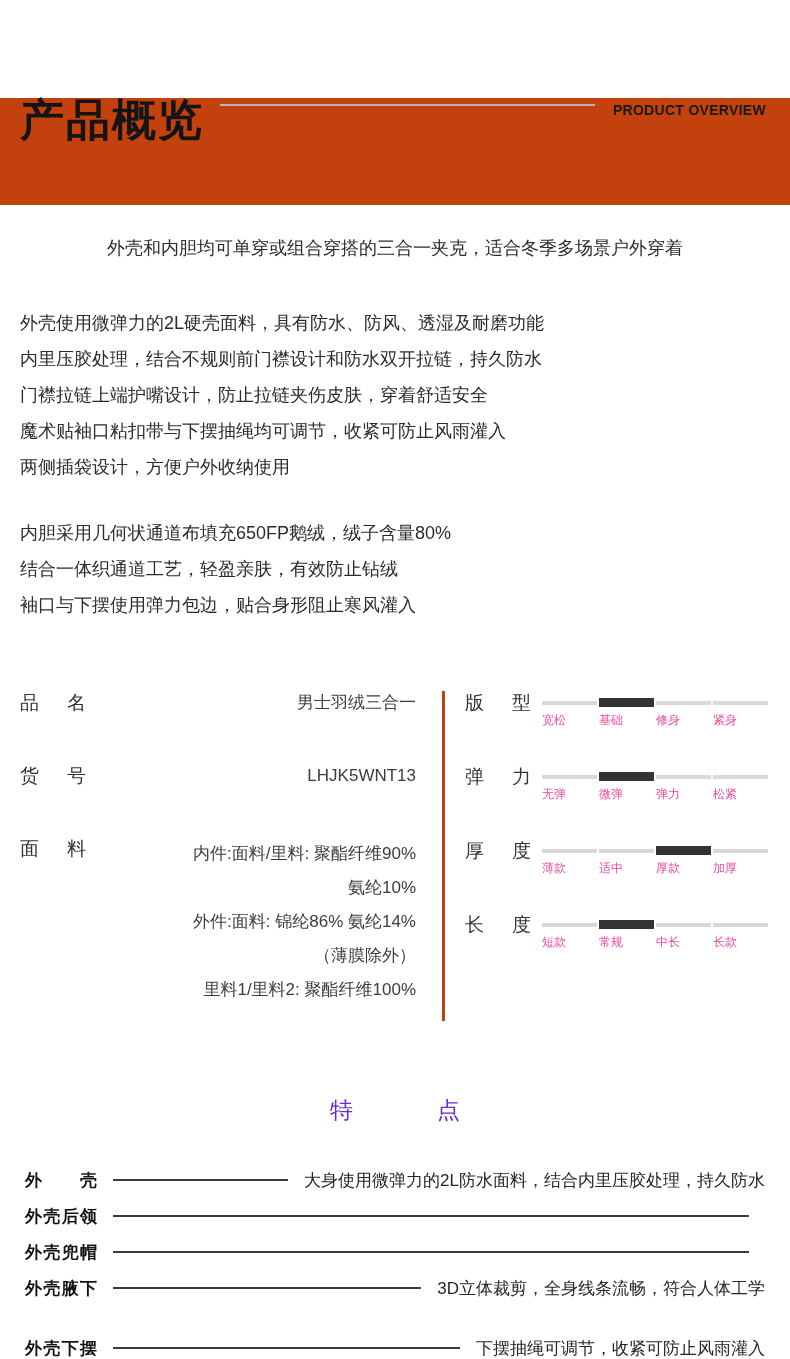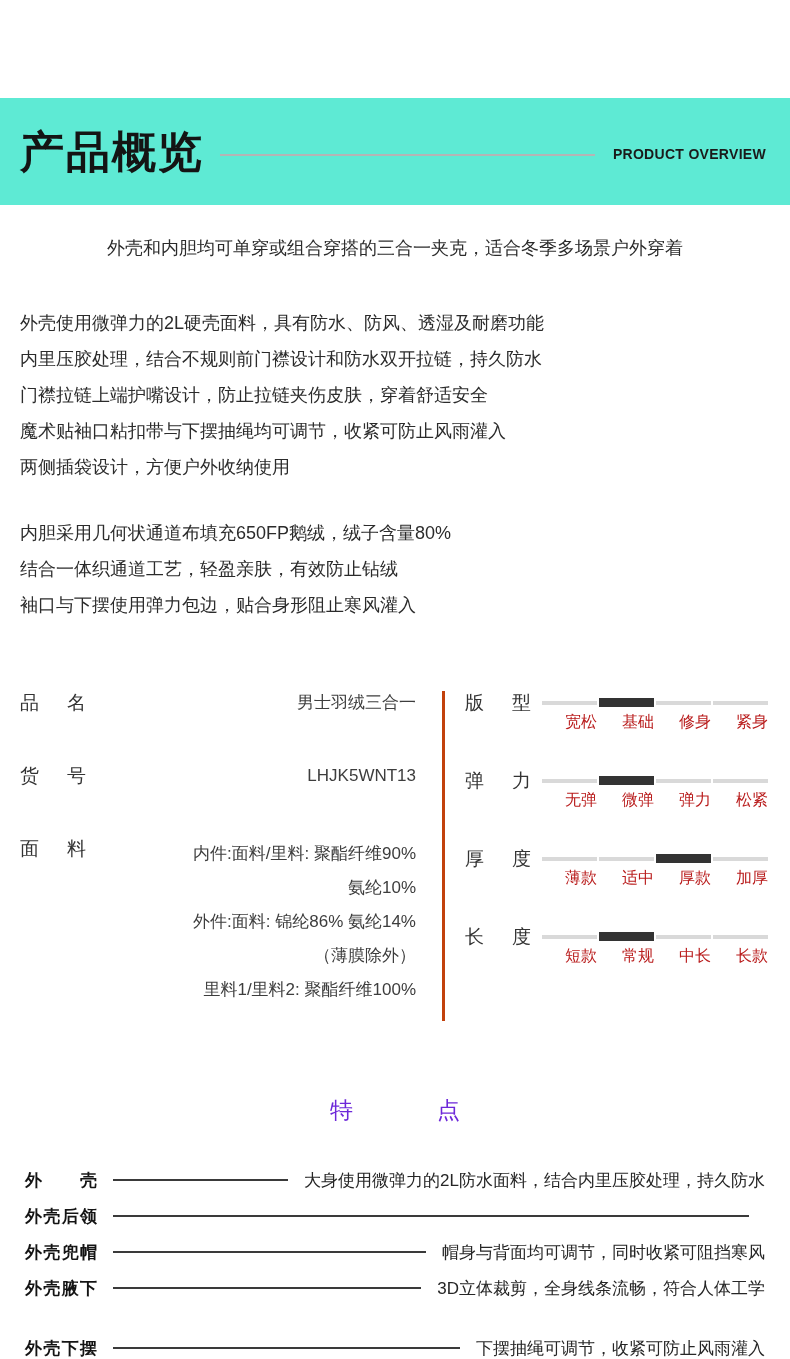--- a/index.html
+++ b/index.html
@@ -6,22 +6,22 @@
   html,body { background:#ffffff; }
   body {
     width:790px; height:1359px; margin:0 auto; overflow:hidden;
     font-family:"Liberation Sans","DejaVu Sans",sans-serif;
     color:#2e2e2e;
   }
   .page { width:790px; position:relative; }
 
   
   .band {
-    margin-top:98px; height:107px; background:#5eead4;
-    display:flex; align-items:center; padding:0 24px 0 20px;
+    margin-top:98px; height:107px; background:#c2410c;
+    display:flex; padding:0 24px 0 20px;
   }
   .band h1 {
     font-size:44px; font-weight:700; color:#141414;
     letter-spacing:2px; line-height:1; white-space:nowrap;
   }
   .band .hline {
     flex:1; height:2px; background:#b5b5b5; margin:6px 18px 0 16px;
   }
   .band .sub {
     font-size:14px; font-weight:700; color:#1a1a1a;
@@ -54,21 +54,21 @@
   .scale:last-child { margin-bottom:0; }
   .scale-label {
     width:66px; flex:0 0 auto; font-size:19px; color:#333333;
     line-height:24px; text-align:justify; text-align-last:justify;
   }
   .scale-body { flex:1; margin-left:11px; }
   .segs { display:flex; gap:2px; height:9px; align-items:center; margin-top:7px; }
   .segs i { flex:1; height:4px; background:#d9d9d9; }
   .segs i.on { height:9px; background:#333333; }
   .opts { display:flex; gap:2px; margin-top:5px; }
-  .opts span { flex:1; text-align:right; font-size:16px; color:#b91c1c; }
+  .opts span { flex:1; text-align:left; font-size:12px; color:#ec4899; }
 
   
   .feat-title {
     width:130px; margin:75px auto 0; font-size:23px; font-weight:500;
     color:#6d28d9; line-height:28px;
     text-align:justify; text-align-last:justify;
   }
   .feat-rows { margin:44px 25px 0; padding-bottom:39px; }
   .frow { display:flex; align-items:center; height:24px; margin-bottom:12px; }
   .frow:last-child { margin-bottom:0;margin-top:36px; }
@@ -214,21 +214,20 @@
       <span class="fline"></span>
       <span class="fdesc">大身使用微弹力的2L防水面料，结合内里压胶处理，持久防水</span>
     </div>
     <div class="frow">
       <span class="flabel">外壳后领</span>
       <span class="fline"></span>
     </div>
     <div class="frow">
       <span class="flabel">外壳兜帽</span>
       <span class="fline"></span>
-      <span class="fdesc">帽身与背面均可调节，同时收紧可阻挡寒风</span>
     </div>
     <div class="frow">
       <span class="flabel">外壳腋下</span>
       <span class="fline"></span>
       <span class="fdesc">3D立体裁剪，全身线条流畅，符合人体工学</span>
     </div>
     <div class="frow">
       <span class="flabel">外壳下摆</span>
       <span class="fline"></span>
       <span class="fdesc">下摆抽绳可调节，收紧可防止风雨灌入</span>

